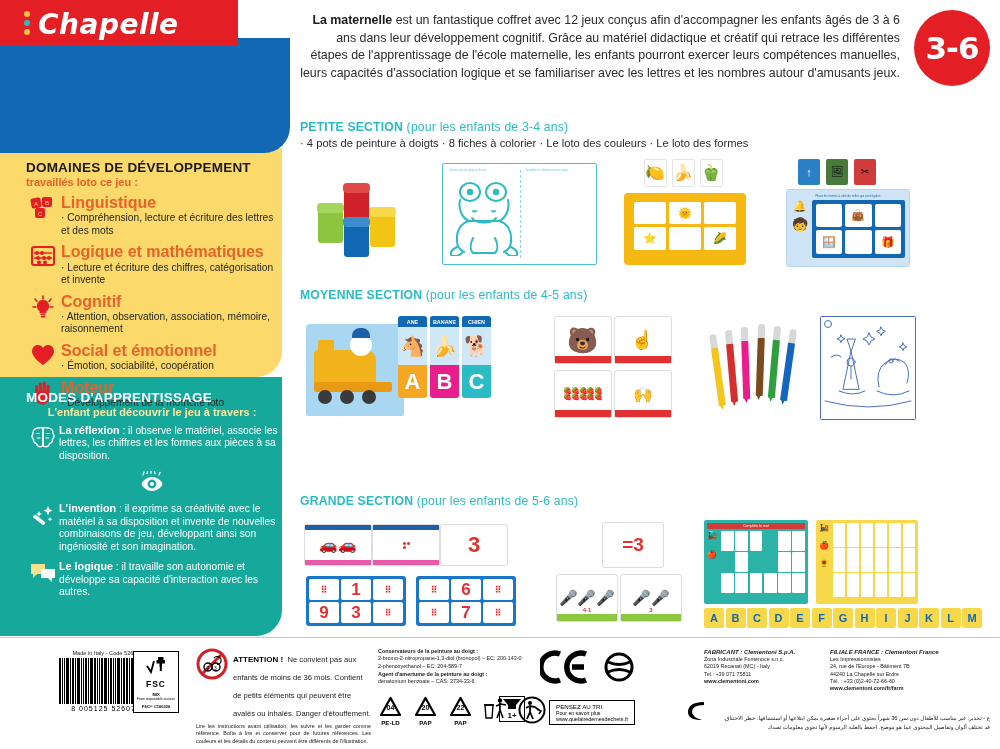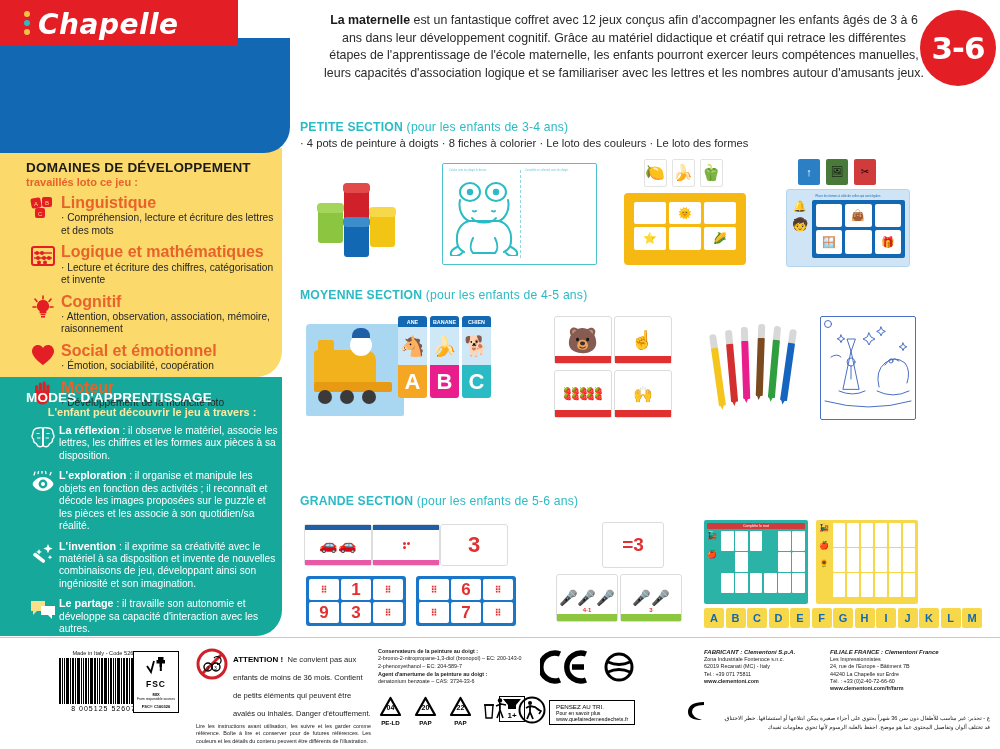--- a/index.html
+++ b/index.html
@@ -103,36 +103,35 @@
   .dom-h { font-size: 16px; font-weight: bold; color: #e8622a; line-height: 1.15; }
   .dom-d { font-size: 10.2px; color: #262626; line-height: 1.22; }
 
   .mode-row { display: flex; margin-bottom: 7px; justify-content: center; }
   .mode-ic { width: 33px; flex: 0 0 33px; display: flex; align-items: flex-start; justify-content: center; padding-top: 2px; }
   .mode-txt { flex: 1; font-size: 10.2px; color: #ffffff; line-height: 1.22; }
   .mode-txt b { font-size: 10.8px; color: #ffffff; }
 
   
   #age-badge {
-    position: absolute; right: 4px; top: 10px;
+    position: absolute; right: 10px; top: 10px;
     width: 76px; height: 76px; border-radius: 50%;
     background: #e31e24; color: #fff;
     display: flex; align-items: center; justify-content: center;
     font-size: 31px; font-weight: bold; letter-spacing: -1px;
     font-family: "DejaVu Sans", sans-serif;
     z-index: 5;
   }
 
   
   #intro {
     position: absolute; left: 300px; top: 12px;
     width: 600px;
     font-size: 12.4px; line-height: 1.42; color: #2b2b2b;
-    text-align: center;
-    margin-left: 24px;
+    text-align: right;
   }
   #intro b { font-weight: bold; color: #1a1a1a; }
 
   
   .section { position: absolute; left: 300px; width: 618px; }
   .sec-head {
     font-size: 12.2px; font-weight: bold; color: #2bbbc4;
     letter-spacing: 0.2px; margin-bottom: 2px;
   }
   .sec-head .age { font-weight: normal; }
@@ -373,21 +372,20 @@
                 <line x1="8" y1="2.6" x2="8.6" y2="0"></line>
                 <line x1="12" y1="2.2" x2="12" y2="0"></line>
                 <line x1="16" y1="2.6" x2="15.4" y2="0"></line>
                 <line x1="20" y1="4" x2="21" y2="1.4"></line>
               </g>
               <path d="M13 6C7 6 2.6 11 2.6 13S7 20 13 20s10.4-5 10.4-7S19 6 13 6z" fill="#fff"></path>
               <circle cx="13" cy="13" r="4.4" fill="#16a89a"></circle>
               <circle cx="13" cy="13" r="2" fill="#fff"></circle>
             </svg>
         </div>
-        <div class="mode-txt"><b>L'exploration</b><span> : il organise et manipule les objets en fonction des activités ; il reconnaît et décode les images proposées sur le puzzle et les pièces et les associe à son quotidien/sa réalité.</span></div>
       </div>
 
       <div class="mode-row">
         <div class="mode-ic">
           <svg width="26" height="26" viewBox="0 0 26 26">
               <path d="M18 2l1.4 3.2L22.6 6.6 19.4 8 18 11.2 16.6 8 13.4 6.6 16.6 5.2z" fill="#fff"></path>
               <path d="M9 7l.9 2L12 9.9 9.9 10.8 9 12.9 8.1 10.8 6 9.9 8.1 9z" fill="#fff"></path>
               <path d="M20 13l.7 1.6 1.6.7-1.6.7-.7 1.6-.7-1.6-1.6-.7 1.6-.7z" fill="#fff"></path>
               <rect x="2" y="14" width="14" height="3.6" rx="1.6" fill="#fff" transform="rotate(38 9 16)"></rect>
             </svg>
@@ -395,21 +393,21 @@
         <div class="mode-txt"><b>L'invention</b><span> : il exprime sa créativité avec le matériel à sa disposition et invente de nouvelles combinaisons de jeu, développant ainsi son ingéniosité et son imagination.</span></div>
       </div>
 
       <div class="mode-row">
         <div class="mode-ic">
           <svg width="26" height="22" viewBox="0 0 26 22">
               <path d="M1 2h14v10H7l-4 4v-4H1z" fill="#f7e08a"></path>
               <path d="M11 7h14v9h-3v4l-4-4h-7z" fill="#fff"></path>
             </svg>
         </div>
-        <div class="mode-txt"><b>Le partage</b><span> : il travaille son autonomie et développe sa capacité d'interaction avec les autres.</span></div>
+        <div class="mode-txt"><b>Le logique</b><span> : il travaille son autonomie et développe sa capacité d'interaction avec les autres.</span></div>
       </div>
 
     </div>
   </div>
 </div>
 
 <div id="age-badge">3-6</div>
 
 <div id="intro">
   <b>La maternelle</b><span> est un fantastique coffret avec 12 jeux conçus afin d'accompagner les enfants âgés de 3 à 6 ans dans leur développement cognitif. Grâce au matériel didactique et créatif qui retrace les différentes étapes de l'apprentissage de l'école maternelle, les enfants pourront exercer leurs compétences manuelles, leurs capacités d'association logique et se familiariser avec les lettres et les nombres autour d'amusants jeux.</span>

